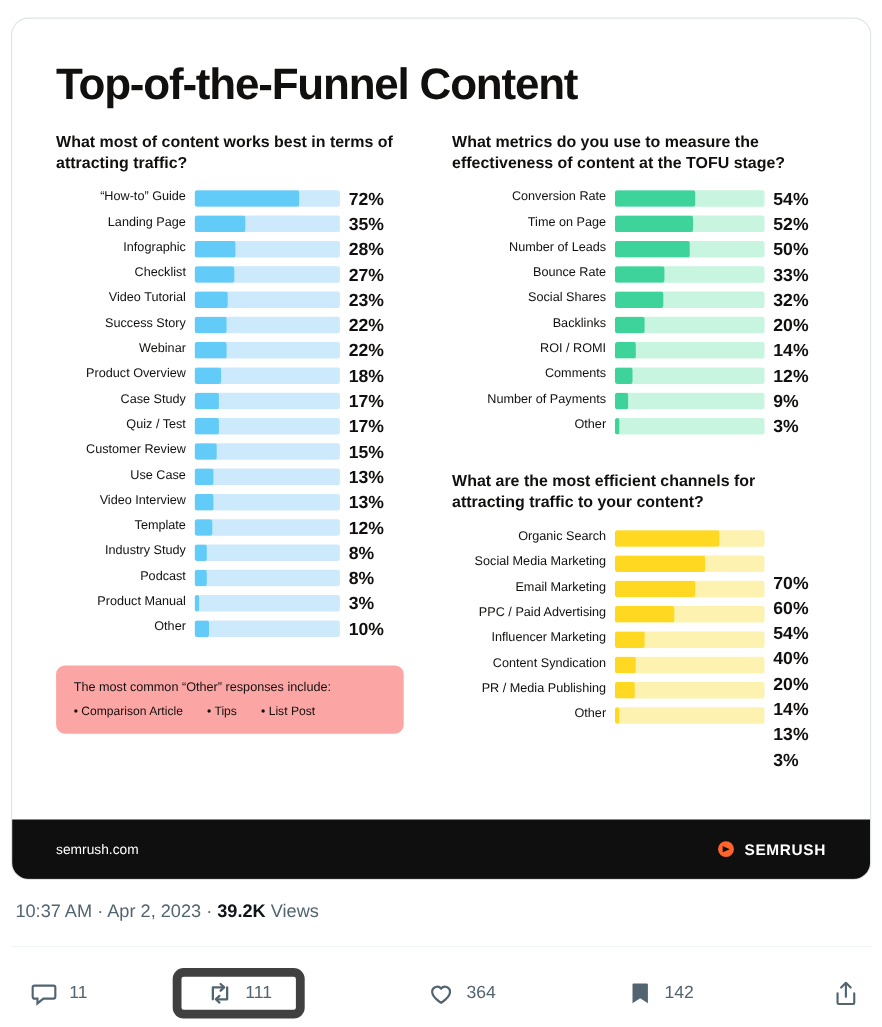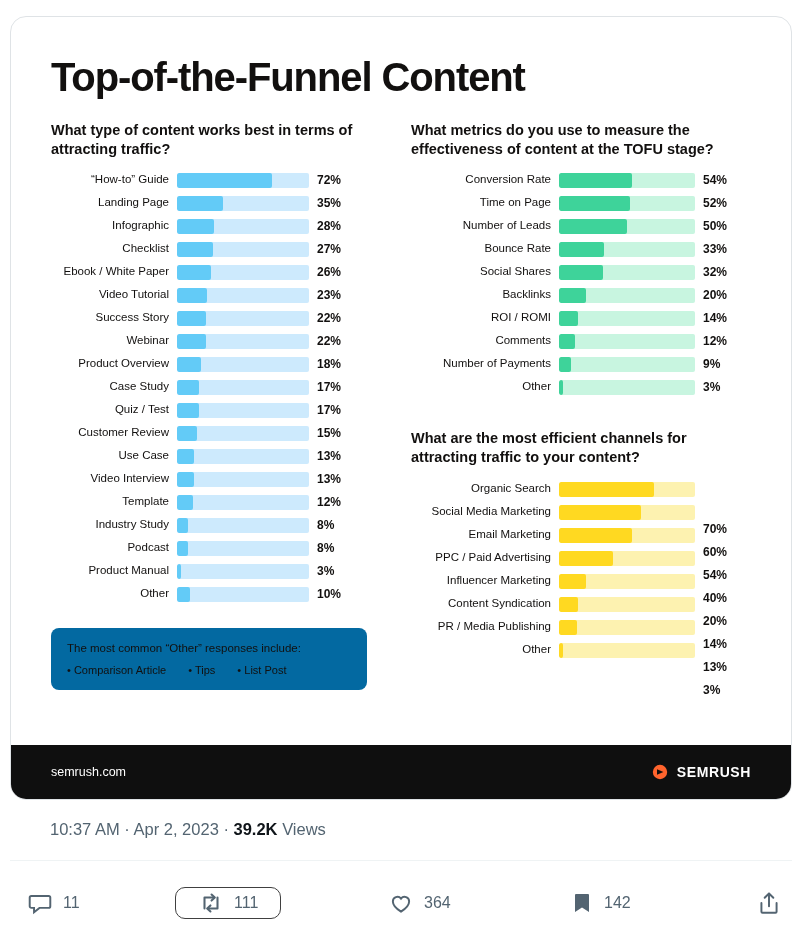--- a/index.html
+++ b/index.html
@@ -72,21 +72,21 @@
     position: relative;
     overflow: hidden;
     margin: 0 8px;
   }
   .bar-fill {
     position: absolute;
     left: 0; top: 0; bottom: 0;
     border-radius: 2px;
   }
   .row-value {
-    font-size: 12px;
+    font-size: 16px;
     font-weight: bold;
     color: #12100f;
     white-space: nowrap;
   }
 
   
   .c1 .row-label { width: 118px; }
   .c1 .bar-track { width: 132px; background: #cdeafd; }
   .c1 .bar-fill  { background: #63cbf7; }
   .c1 .row-value { width: 36px; }
@@ -99,21 +99,21 @@
 
   
   .c3 .row-label { width: 140px; }
   .c3 .bar-track { width: 136px; background: #fdf2b0; }
   .c3 .bar-fill  { background: #ffd921; }
   .c3 .row-value { width: 34px; margin-top: 40px; }
 
   
   .note {
     margin-top: 18px;
-    background: #0369a1;
+    background: #fca5a5;
     border-radius: 8px;
     padding: 14px 16px 14px 16px;
     width: 316px;
   }
   .note-title {
     font-size: 11.5px;
     color: #12100f;
     margin-bottom: 10px;
   }
   .note-items {
@@ -156,21 +156,20 @@
     font-weight: bold;
     letter-spacing: 0.6px;
   }
 
   
   .meta {
     position: absolute;
     left: 14px; top: 820px;
     font-size: 16.5px;
     color: #536471;
-    margin-left: 36px;
   }
   .meta b { color: #0f1419; font-weight: bold; }
 
   .divider {
     position: absolute;
     left: 10px; right: 10px; top: 860px;
     height: 1px;
     background: #eff3f4;
   }
 
@@ -183,40 +182,40 @@
     align-items: center;
   }
   .action {
     display: flex;
     align-items: center;
     gap: 10px;
     color: #536471;
     font-size: 16px;
   }
   .a-reply   { position: absolute; left: 27px; }
-  .a-repost  { position: absolute; left: 175px; padding: 2px 22px; border: 1px solid #404040; border-radius: 10px; }
+  .a-repost  { position: absolute; left: 157px; padding: 2px 22px; border: 8px solid #404040; border-radius: 10px; }
   .a-like    { position: absolute; left: 388px; }
   .a-bookmark{ position: absolute; left: 570px; }
   .a-share   { position: absolute; left: 756px; }
   .icon { display: inline-block; line-height: 0; }
 </style>
 </head>
 <body>
 
 <div class="page">
 
   <div class="card">
     <div class="card-body">
 
       <div class="headline">Top-of-the-Funnel Content</div>
 
       <div class="cols">
 
         <div class="col-left">
-          <div class="q">What type of content works best in terms of attracting traffic?</div>
+          <div class="q">What most of content works best in terms of attracting traffic?</div>
           <div class="rows c1" id="chart1">
               <div class="row">
                 <div class="row-label">“How-to” Guide</div>
                 <div class="bar-track">
                   <div class="bar-fill" style="width: 72%;"></div>
                 </div>
                 <div class="row-value">72%</div>
               </div>
               <div class="row">
                 <div class="row-label">Landing Page</div>
@@ -231,27 +230,20 @@
                   <div class="bar-fill" style="width: 28%;"></div>
                 </div>
                 <div class="row-value">28%</div>
               </div>
               <div class="row">
                 <div class="row-label">Checklist</div>
                 <div class="bar-track">
                   <div class="bar-fill" style="width: 27%;"></div>
                 </div>
                 <div class="row-value">27%</div>
-              </div>
-              <div class="row">
-                <div class="row-label">Ebook / White Paper</div>
-                <div class="bar-track">
-                  <div class="bar-fill" style="width: 26%;"></div>
-                </div>
-                <div class="row-value">26%</div>
               </div>
               <div class="row">
                 <div class="row-label">Video Tutorial</div>
                 <div class="bar-track">
                   <div class="bar-fill" style="width: 23%;"></div>
                 </div>
                 <div class="row-value">23%</div>
               </div>
               <div class="row">
                 <div class="row-label">Success Story</div>

